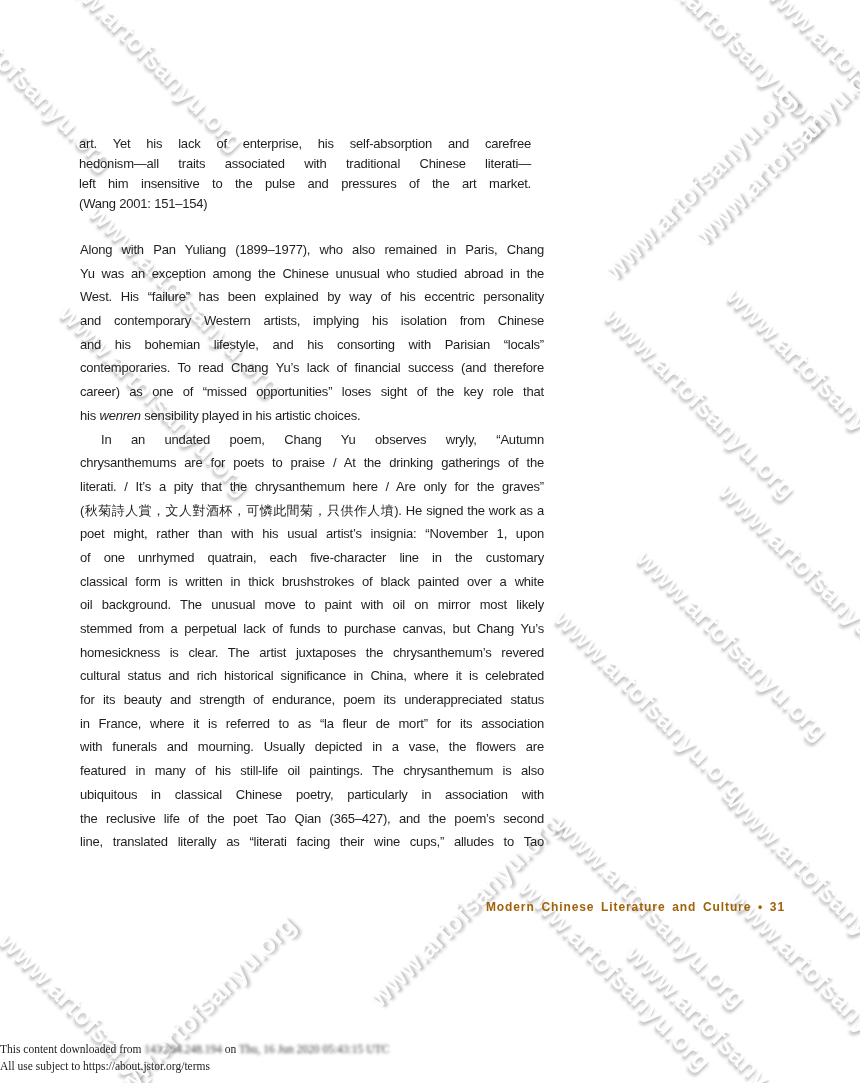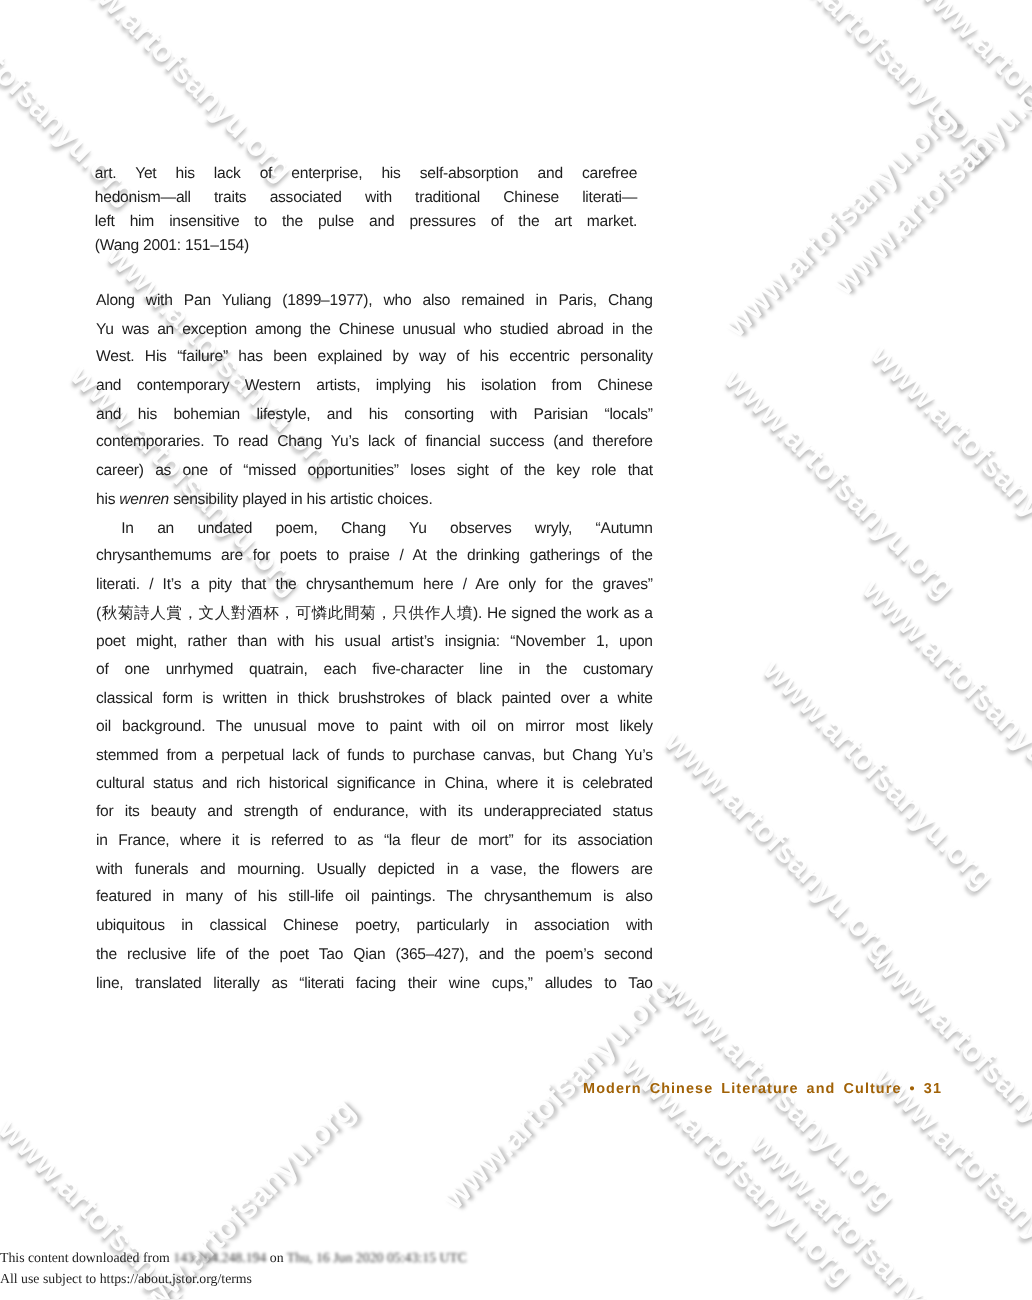--- a/index.html
+++ b/index.html
@@ -88,22 +88,23 @@
 
       <div class="ln j indent">In an undated poem, Chang Yu observes wryly, “Autumn</div>
       <div class="ln j">chrysanthemums are for poets to praise / At the drinking gatherings of the</div>
       <div class="ln j">literati. / It’s a pity that the chrysanthemum here / Are only for the graves”</div>
       <div class="ln j">(秋菊詩人賞，文人對酒杯，可憐此間菊，只供作人墳). He signed the work as a</div>
       <div class="ln j">poet might, rather than with his usual artist’s insignia: “November 1, upon</div>
       <div class="ln j">of one unrhymed quatrain, each five-character line in the customary</div>
       <div class="ln j">classical form is written in thick brushstrokes of black painted over a white</div>
       <div class="ln j">oil background. The unusual move to paint with oil on mirror most likely</div>
       <div class="ln j">stemmed from a perpetual lack of funds to purchase canvas, but Chang Yu’s</div>
+      <div class="ln j">homesickness is clear. The artist juxtaposes the chrysanthemum’s revered</div>
       <div class="ln j">cultural status and rich historical significance in China, where it is celebrated</div>
-      <div class="ln j">for its beauty and strength of endurance, with its underappreciated status</div>
+      <div class="ln j">for its beauty and strength of endurance, poem its underappreciated status</div>
       <div class="ln j">in France, where it is referred to as “la fleur de mort” for its association</div>
       <div class="ln j">with funerals and mourning. Usually depicted in a vase, the flowers are</div>
       <div class="ln j">featured in many of his still-life oil paintings. The chrysanthemum is also</div>
       <div class="ln j">ubiquitous in classical Chinese poetry, particularly in association with</div>
       <div class="ln j">the reclusive life of the poet Tao Qian (365–427), and the poem’s second</div>
       <div class="ln j">line, translated literally as “literati facing their wine cups,” alludes to Tao</div>
     </div>
 
     <div class="pagefooter"><span>Modern Chinese Literature and Culture</span> <span>•</span> <span>31</span></div>
 

